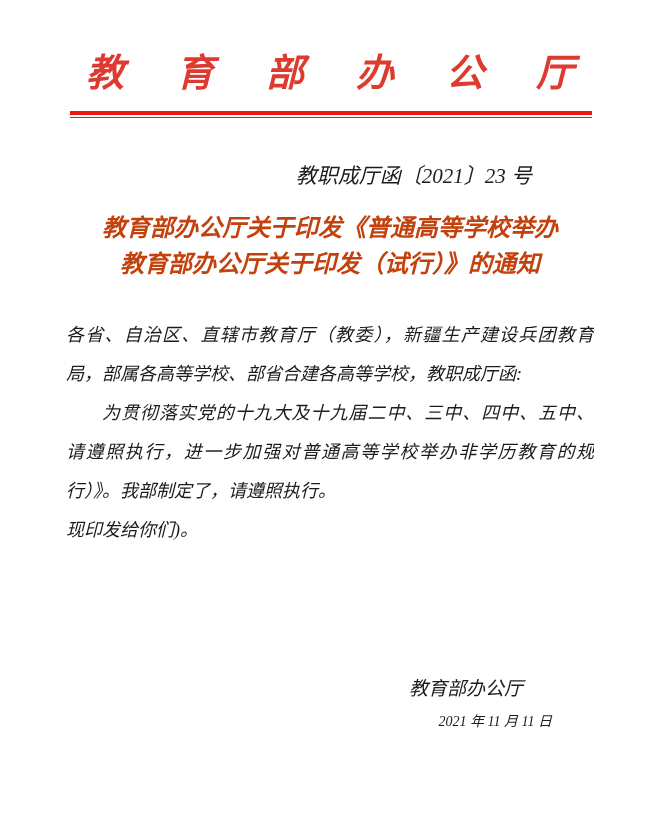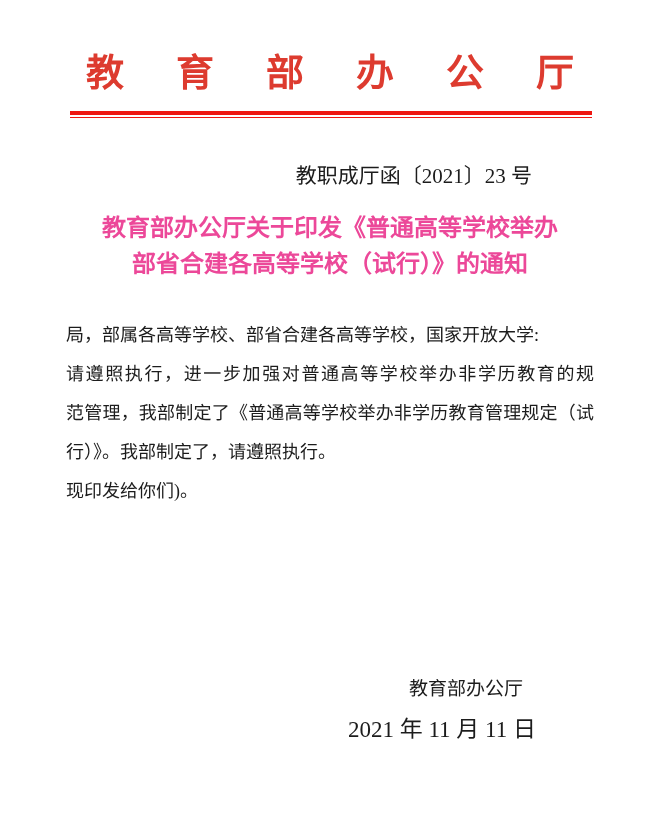--- a/index.html
+++ b/index.html
@@ -8,20 +8,21 @@
     background: #ffffff;
   }
   .page {
     position: relative;
     width: 660px;
     height: 744px;
     background: #ffffff;
     overflow: hidden;
     font-family: "Liberation Serif", "DejaVu Serif", serif;
     color: var(--text, #1c1c1c);
+    font-style: italic;
   }
 
   
   .agency-name {
     position: absolute;
     top: 42px;
     left: 0;
     right: 0;
     text-align: center;
     font-size: 38px;
@@ -55,21 +56,21 @@
   .doc-title {
     position: absolute;
     top: 210px;
     left: 0;
     right: 0;
     text-align: center;
     font-family: "Liberation Sans", "DejaVu Sans", sans-serif;
     font-size: 24px;
     font-weight: bold;
     line-height: 36px;
-    color: #ec4899;
+    color: #c2410c;
   }
 
   .body-text {
     position: absolute;
     top: 316px;
     left: 66px;
     width: 528px;
     font-size: 18px;
     line-height: 39px;
   }
@@ -91,49 +92,50 @@
   .signature-name {
     position: absolute;
     top: 673px;
     right: 137px;
     font-size: 19px;
     white-space: nowrap;
   }
   .signature-date {
     position: absolute;
     top: 710px;
-    right: 124px;
-    font-size: 23px;
+    right: 108px;
+    font-size: 14px;
     white-space: nowrap;
   }
 </style>
 </head>
 <body>
 
 <div class="page">
 
   <div class="agency-name">教育部办公厅</div>
 
   <div class="rule rule-top">
     <div class="thick"></div>
     <div class="gap"></div>
     <div class="thin"></div>
   </div>
 
   <div class="doc-number">教职成厅函〔2021〕23 号</div>
 
   <div class="doc-title">
     <div class="t-line">教育部办公厅关于印发《普通高等学校举办</div>
-    <div class="t-line">部省合建各高等学校（试行）》的通知</div>
+    <div class="t-line">教育部办公厅关于印发（试行）》的通知</div>
   </div>
 
   <div class="body-text">
-    <div class="line">局，部属各高等学校、部省合建各高等学校，国家开放大学:</div>
+    <div class="line j">各省、自治区、直辖市教育厅（教委），新疆生产建设兵团教育</div>
+    <div class="line">局，部属各高等学校、部省合建各高等学校，教职成厅函:</div>
+    <div class="line j indent">为贯彻落实党的十九大及十九届二中、三中、四中、五中、</div>
     <div class="line j">请遵照执行，进一步加强对普通高等学校举办非学历教育的规</div>
-    <div class="line j">范管理，我部制定了《普通高等学校举办非学历教育管理规定（试</div>
     <div class="line">行）》。我部制定了，请遵照执行。</div>
     <div class="line">现印发给你们)。</div>
   </div>
 
   <div class="signature-name">教育部办公厅</div>
 
   <div class="signature-date">2021 年 11 月 11 日</div>
 
   <div class="rule rule-bottom">
     <div class="thin"></div>

